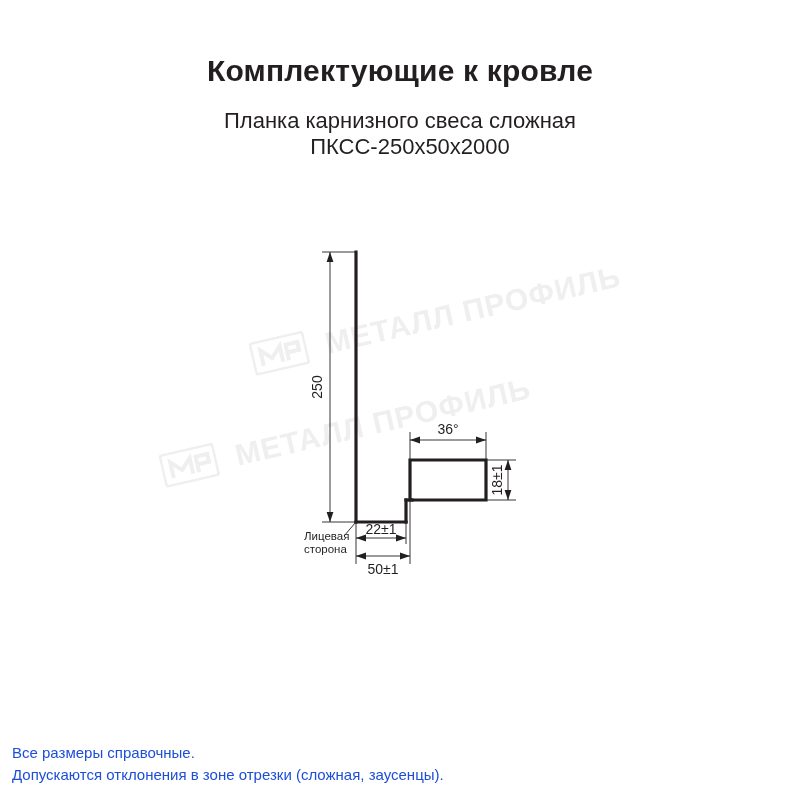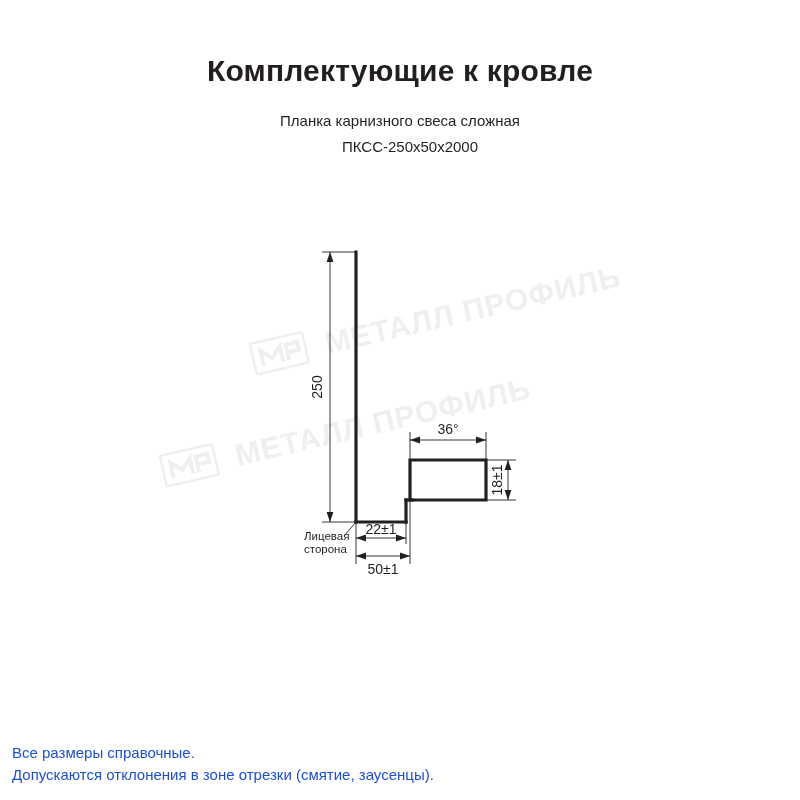--- a/index.html
+++ b/index.html
@@ -30,21 +30,21 @@
     font-weight: bold;
     letter-spacing: 0.2px;
     margin-top: 32px;
   }
   .subtitle {
     position: absolute;
     top: 108px;
     left: 0;
     width: 800px;
     text-align: center;
-    font-size: 15px;
+    font-size: 22px;
     line-height: 26px;
   }
   .subtitle .line2 {
     display: block;
     margin-left: 20px;
   }
   .drawing {
     position: absolute;
     top: 200px;
     left: 144px;
@@ -190,16 +190,16 @@
 
       <text x="239" y="374" font-size="14" text-anchor="middle">50±1</text>
 
       <text x="160" y="340" font-size="11.5">Лицевая</text>
       <text x="160" y="353" font-size="11.5">сторона</text>
     </svg>
   </div>
 
   <div class="footnotes">
     <div>Все размеры справочные.</div>
-    <div>Допускаются отклонения в зоне отрезки (смятие, заусенцы).</div>
+    <div>Допускаются отклонения в зоне отрезки (сложная, заусенцы).</div>
   </div>
 
 </div>
 
 </body></html>

